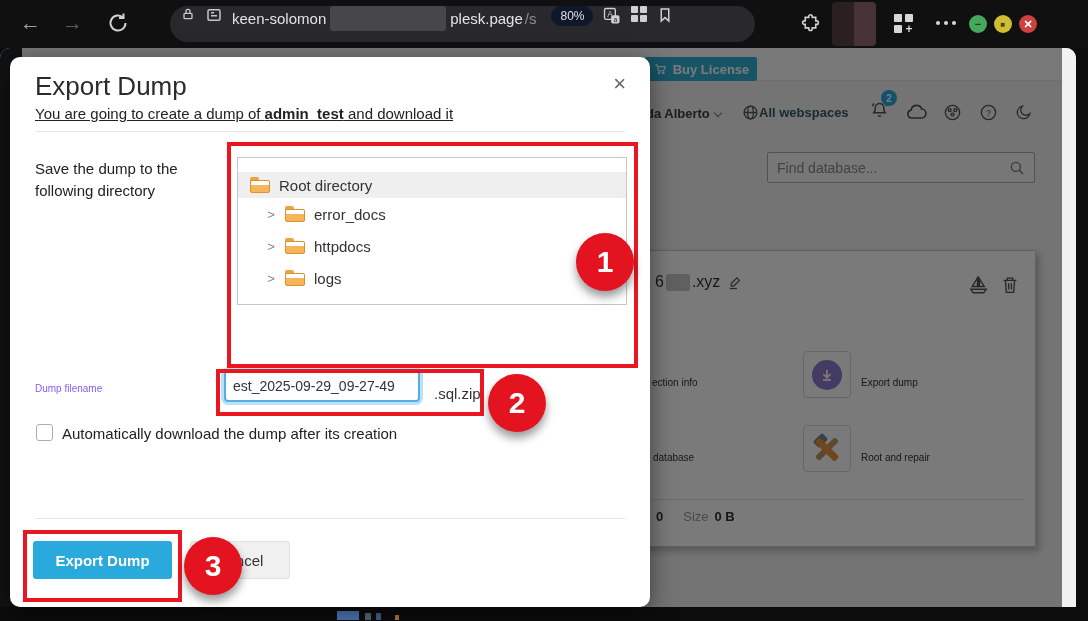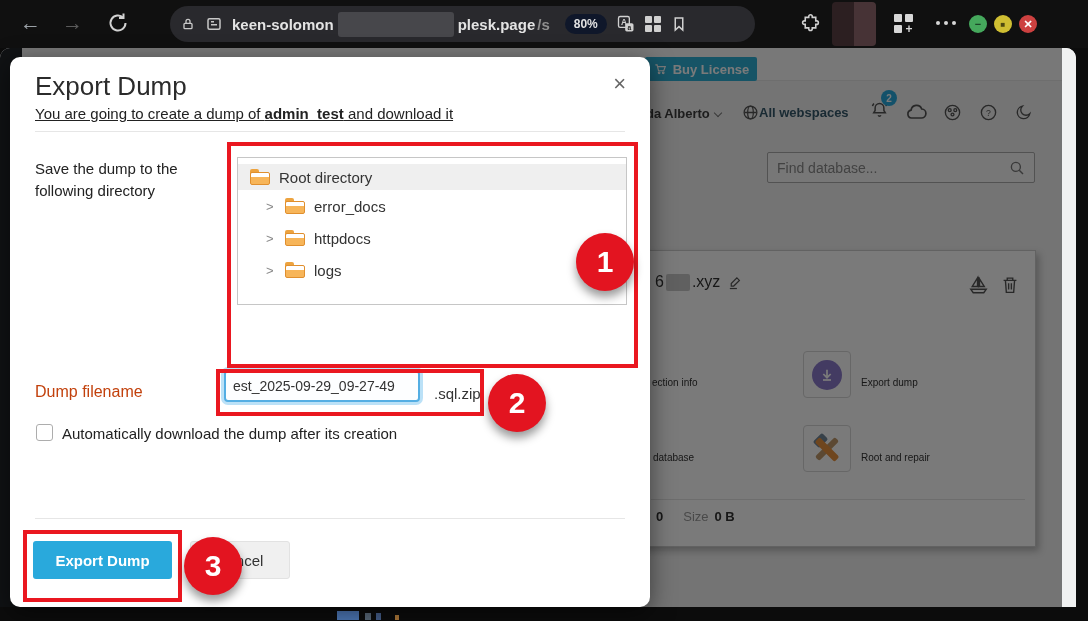--- a/index.html
+++ b/index.html
@@ -4,21 +4,21 @@
 <style>
   * { margin:0; padding:0; box-sizing:border-box; }
   html,body { width:1088px; height:621px; overflow:hidden; background:#0c0c0c;
     font-family:"Liberation Sans", sans-serif; position:relative; }
   svg { display:block; }
 
   
   .chrome { position:absolute; left:0; top:0; width:1088px; height:48px; background:#101010; z-index:1; }
   .navglyph { position:absolute; top:11px; font-size:21px; }
   .addr { position:absolute; left:170px; top:6px; width:585px; height:36px; background:#29292d;
-    border-radius:18px; display:flex; align-items:center; padding:0 10px; gap:9px;font-weight:bold; }
+    border-radius:18px; display:flex; align-items:flex-start; padding:0 10px; gap:9px; }
   .url { font-size:15px; color:#e3e3e3; display:flex; align-items:center; gap:2px; white-space:nowrap; }
   .blurbox { display:inline-block; width:116px; height:25px; background:#47474b; border-radius:3px; margin:0 2px; }
   .zoombadge { background:#0f172a; color:#e2e2e2; font-size:12px; padding:3px 9px; border-radius:11px; margin-left:6px; }
   .avatar { position:absolute; left:832px; top:2px; width:44px; height:44px; border-radius:4px;
     background:linear-gradient(90deg,#2c1f21 0 50%,#473336 50% 100%); }
   .appsgrid { position:absolute; left:894px; top:14px; width:20px; height:20px; display:grid;
     grid-template-columns:8px 8px; grid-template-rows:8px 8px; gap:3px; }
   .appsgrid span { background:#d7d7d7; border-radius:1px; }
   .appsgrid .plus { background:none; color:#d7d7d7; font-size:12px; line-height:8px; text-align:center; font-weight:bold; }
   .dots { position:absolute; left:936px; top:21px; display:flex; gap:4px; }
@@ -75,30 +75,30 @@
   
   .modal { position:absolute; left:10px; top:57px; width:640px; height:550px; background:#fff; border-radius:10px;
     z-index:10; box-shadow:0 6px 24px rgba(0,0,0,.5); }
   .mclose { position:absolute; right:24px; top:16px; font-size:22px; color:#666; line-height:1; cursor:pointer; }
   .mtitle { position:absolute; left:25px; top:14px; font-size:26px; color:#2b2b2b; }
   .msub { position:absolute; left:25px; top:48px; font-size:15px; color:#222;text-decoration:underline; }
   .mhr { position:absolute; left:25px; right:25px; height:1px; background:#e6e6e6; }
   .dirlabel { position:absolute; left:25px; top:101px; width:175px; font-size:15px; line-height:22px; color:#222; }
   .redbox { position:absolute; border:4px solid #ea1720; z-index:11; pointer-events:none; }
   .tree { position:absolute; left:227px; top:100px; width:390px; height:148px; background:#fff;
-    border:1px solid #c6c6c6; padding-top:6px; overflow:hidden; }
+    border:1px solid #c6c6c6; padding-top:14px; overflow:hidden;text-align:center; }
   .trow { display:flex; align-items:center; gap:9px; font-size:15px; color:#333; }
   .troot { height:26px; background:#efefef; padding-left:12px; }
   .tchild { height:32px; padding-left:28px; }
   .chev { color:#888; font-size:13px; width:10px; }
   .folder { position:relative; width:20px; height:16px; display:inline-block; flex:none; }
   .ftab { position:absolute; left:0; top:0; width:9px; height:5px; background:#eda33f; border-radius:2px 2px 0 0; }
   .fbody { position:absolute; left:0; top:3px; width:20px; height:13px; border:1.5px solid #e08f2e; border-radius:2px;
     background:linear-gradient(#fff 0 4px,#f7b559 4px); }
-  .fnlabel { position:absolute; left:25px; top:326px; font-size:16px; color:#c2410c; }
+  .fnlabel { position:absolute; left:25px; top:326px; font-size:10px; color:#8b5cf6; }
   .fninput { position:absolute; left:214px; top:313px; width:196px; height:32px; border:2px solid #54aee3; border-radius:4px;
     box-shadow:0 0 0 3px rgba(120,195,240,.5); font-size:14px; color:#333; padding:0 7px; outline:none;
     font-family:"Liberation Sans", sans-serif; background:#fdfeff; }
   .fnsuffix { position:absolute; left:424px; top:328px; font-size:15px; color:#333; }
   .cbox { position:absolute; left:26px; top:367px; width:17px; height:17px; border:1px solid #adadad; border-radius:3px; background:#fff; }
   .cblabel { position:absolute; left:52px; top:368px; font-size:15px; color:#222; }
   .btn { position:absolute; top:484px; height:38px; display:flex; align-items:center; justify-content:center;
     font-size:15px; border-radius:3px; cursor:pointer; }
   .btn-primary { left:23px; width:139px; background:#29a9dc; color:#fff; font-weight:bold; }
   .btn-cancel { left:180px; width:100px; background:#f0f0f0; border:1px solid #e2e2e2; color:#333; }

